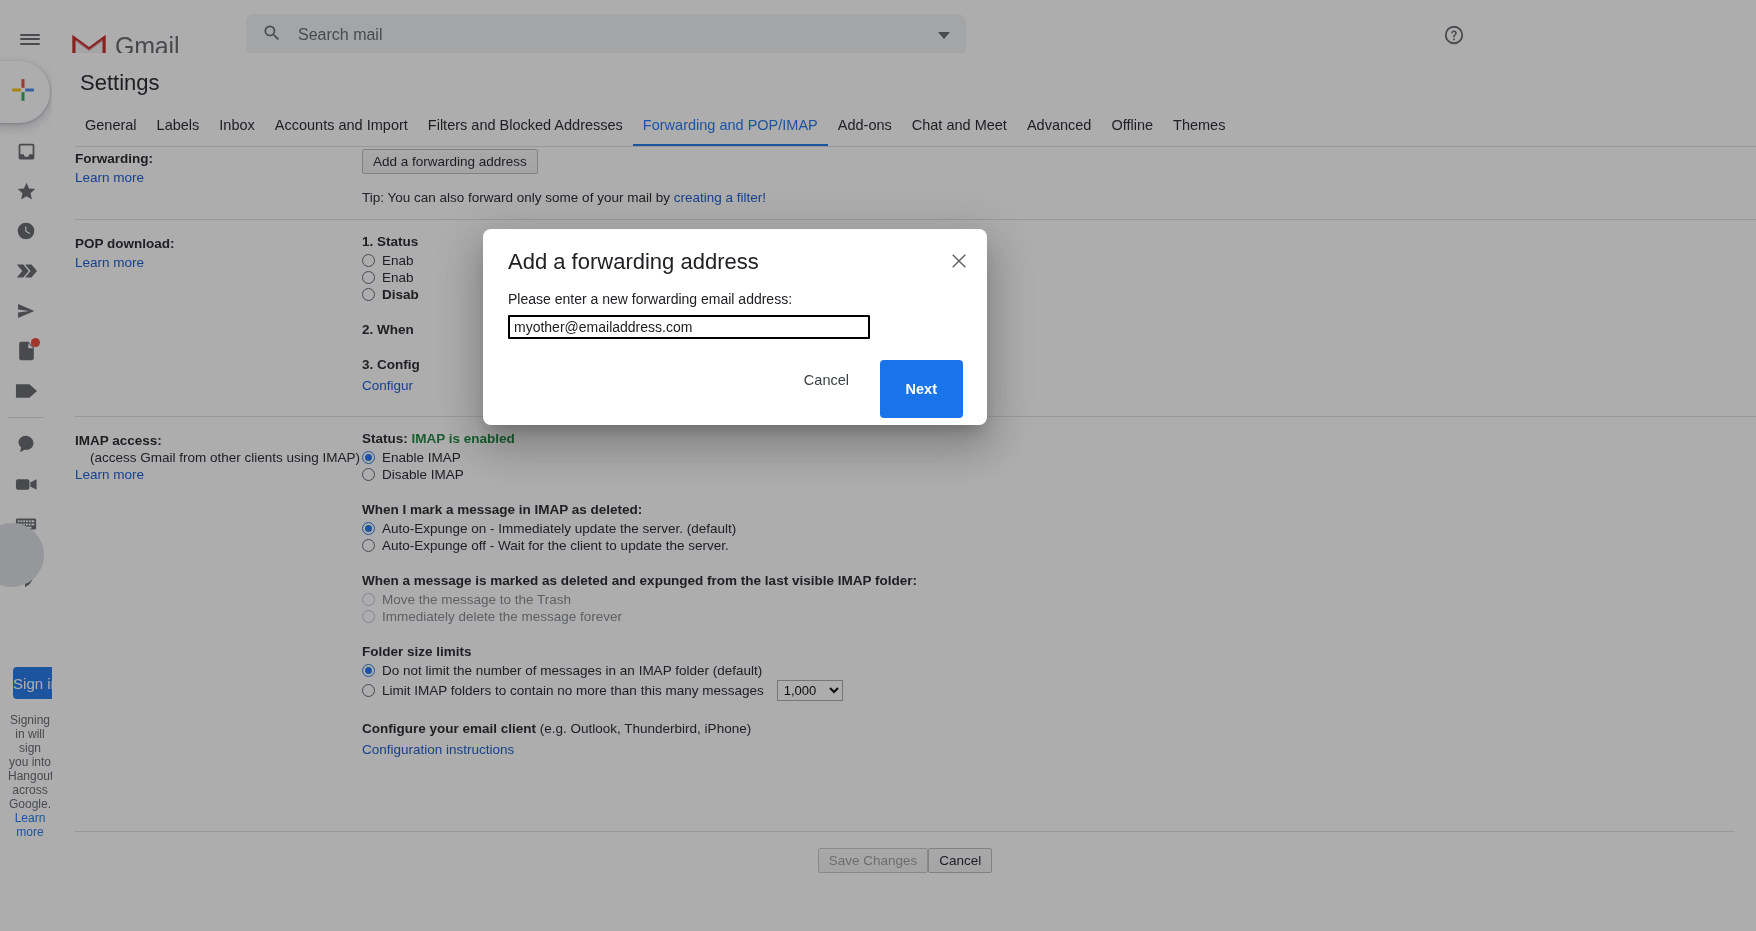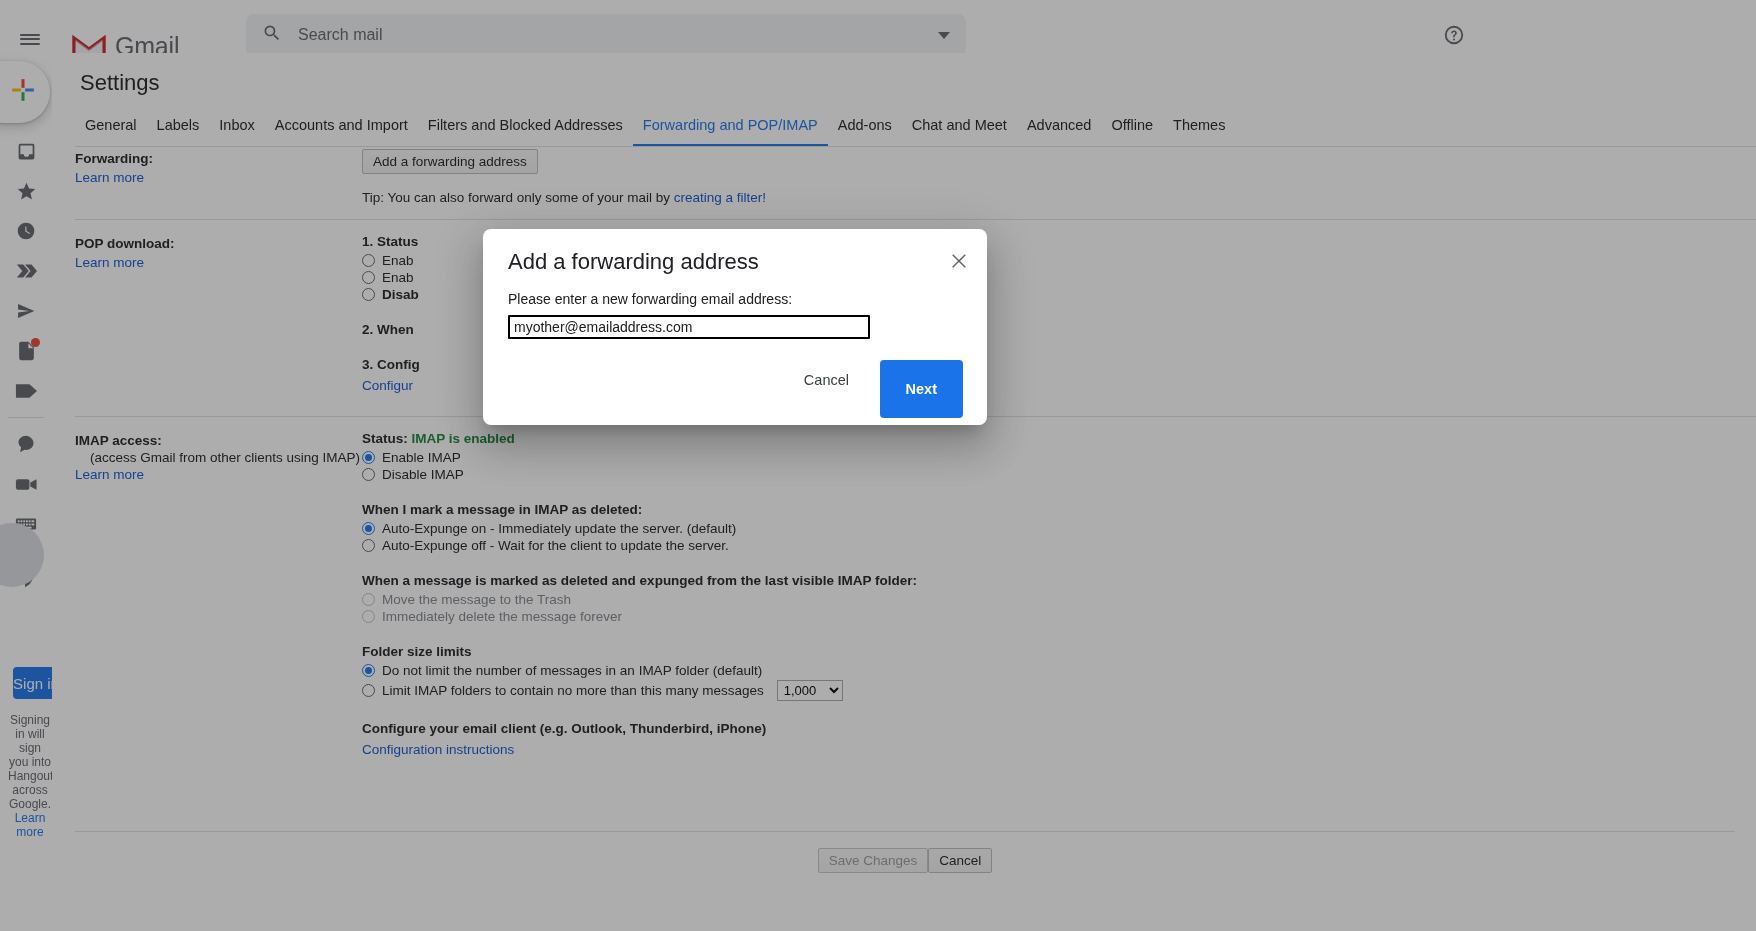--- a/index.html
+++ b/index.html
@@ -437,21 +437,21 @@
             <span class="radio on"></span>
             <span>Do not limit the number of messages in an IMAP folder (default)</span>
           </div>
           <div class="opt">
             <span class="radio"></span>
             <span>Limit IMAP folders to contain no more than this many messages</span>
             <select class="msel" id="limit-select"><option value="1,000">1,000</option><option value="2,000">2,000</option><option value="5,000">5,000</option><option value="10,000">10,000</option></select>
           </div>
 
           <div class="sec-head blk">
-            <span>Configure your email client</span><span style="font-weight:bold"> (e.g. Outlook, Thunderbird, iPhone)</span>
+            <span>Configure your email client</span><span style="font-weight:normal"> (e.g. Outlook, Thunderbird, iPhone)</span>
           </div>
           <a class="lnk">Configuration instructions</a>
         </div>
       </div>
     </div>
 
     <div id="save-row">
       <button class="gbtn" disabled="">Save Changes</button>
       <button class="gbtn">Cancel</button>
     </div>

